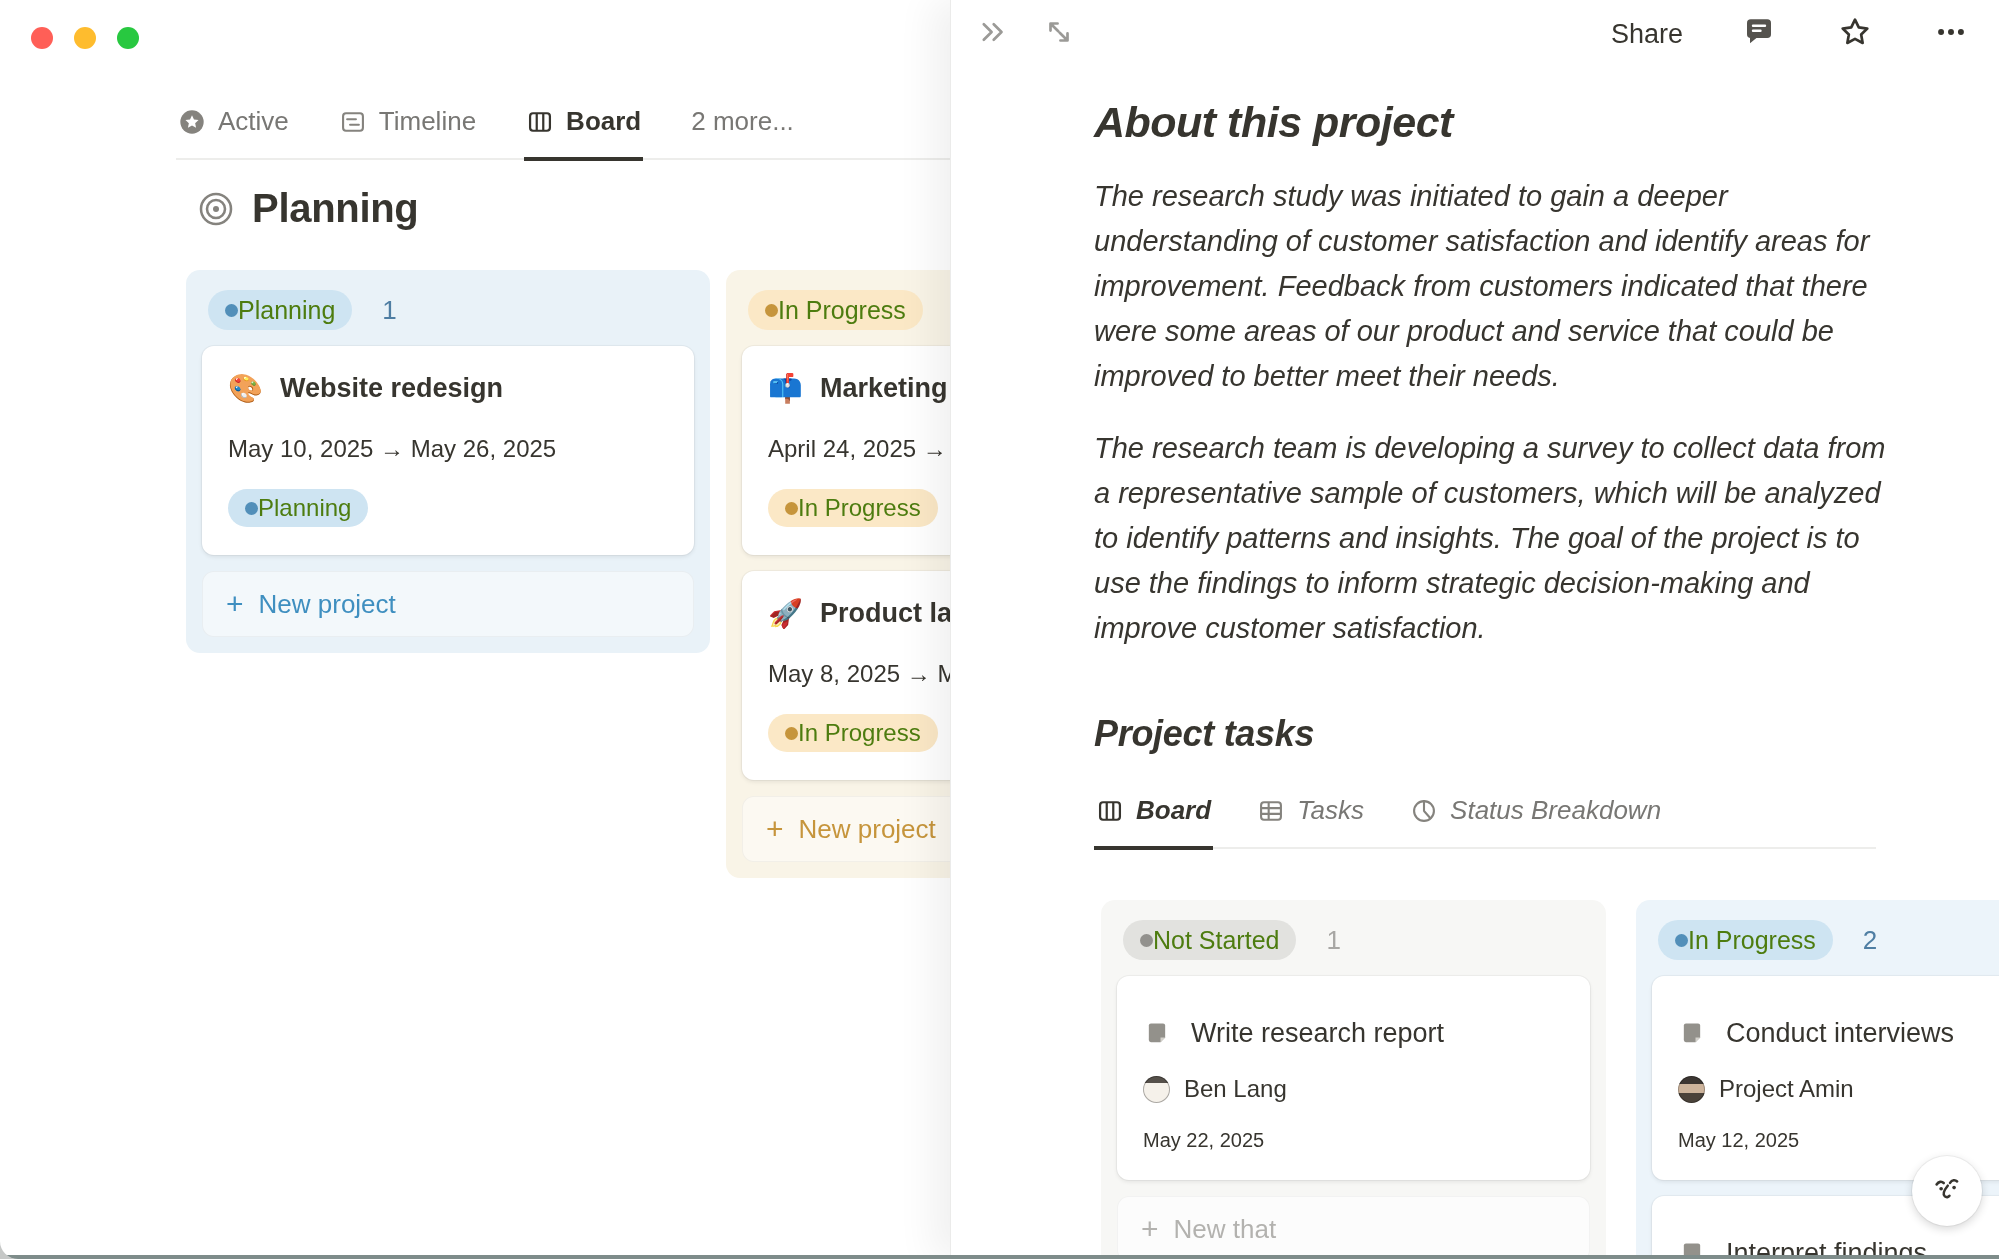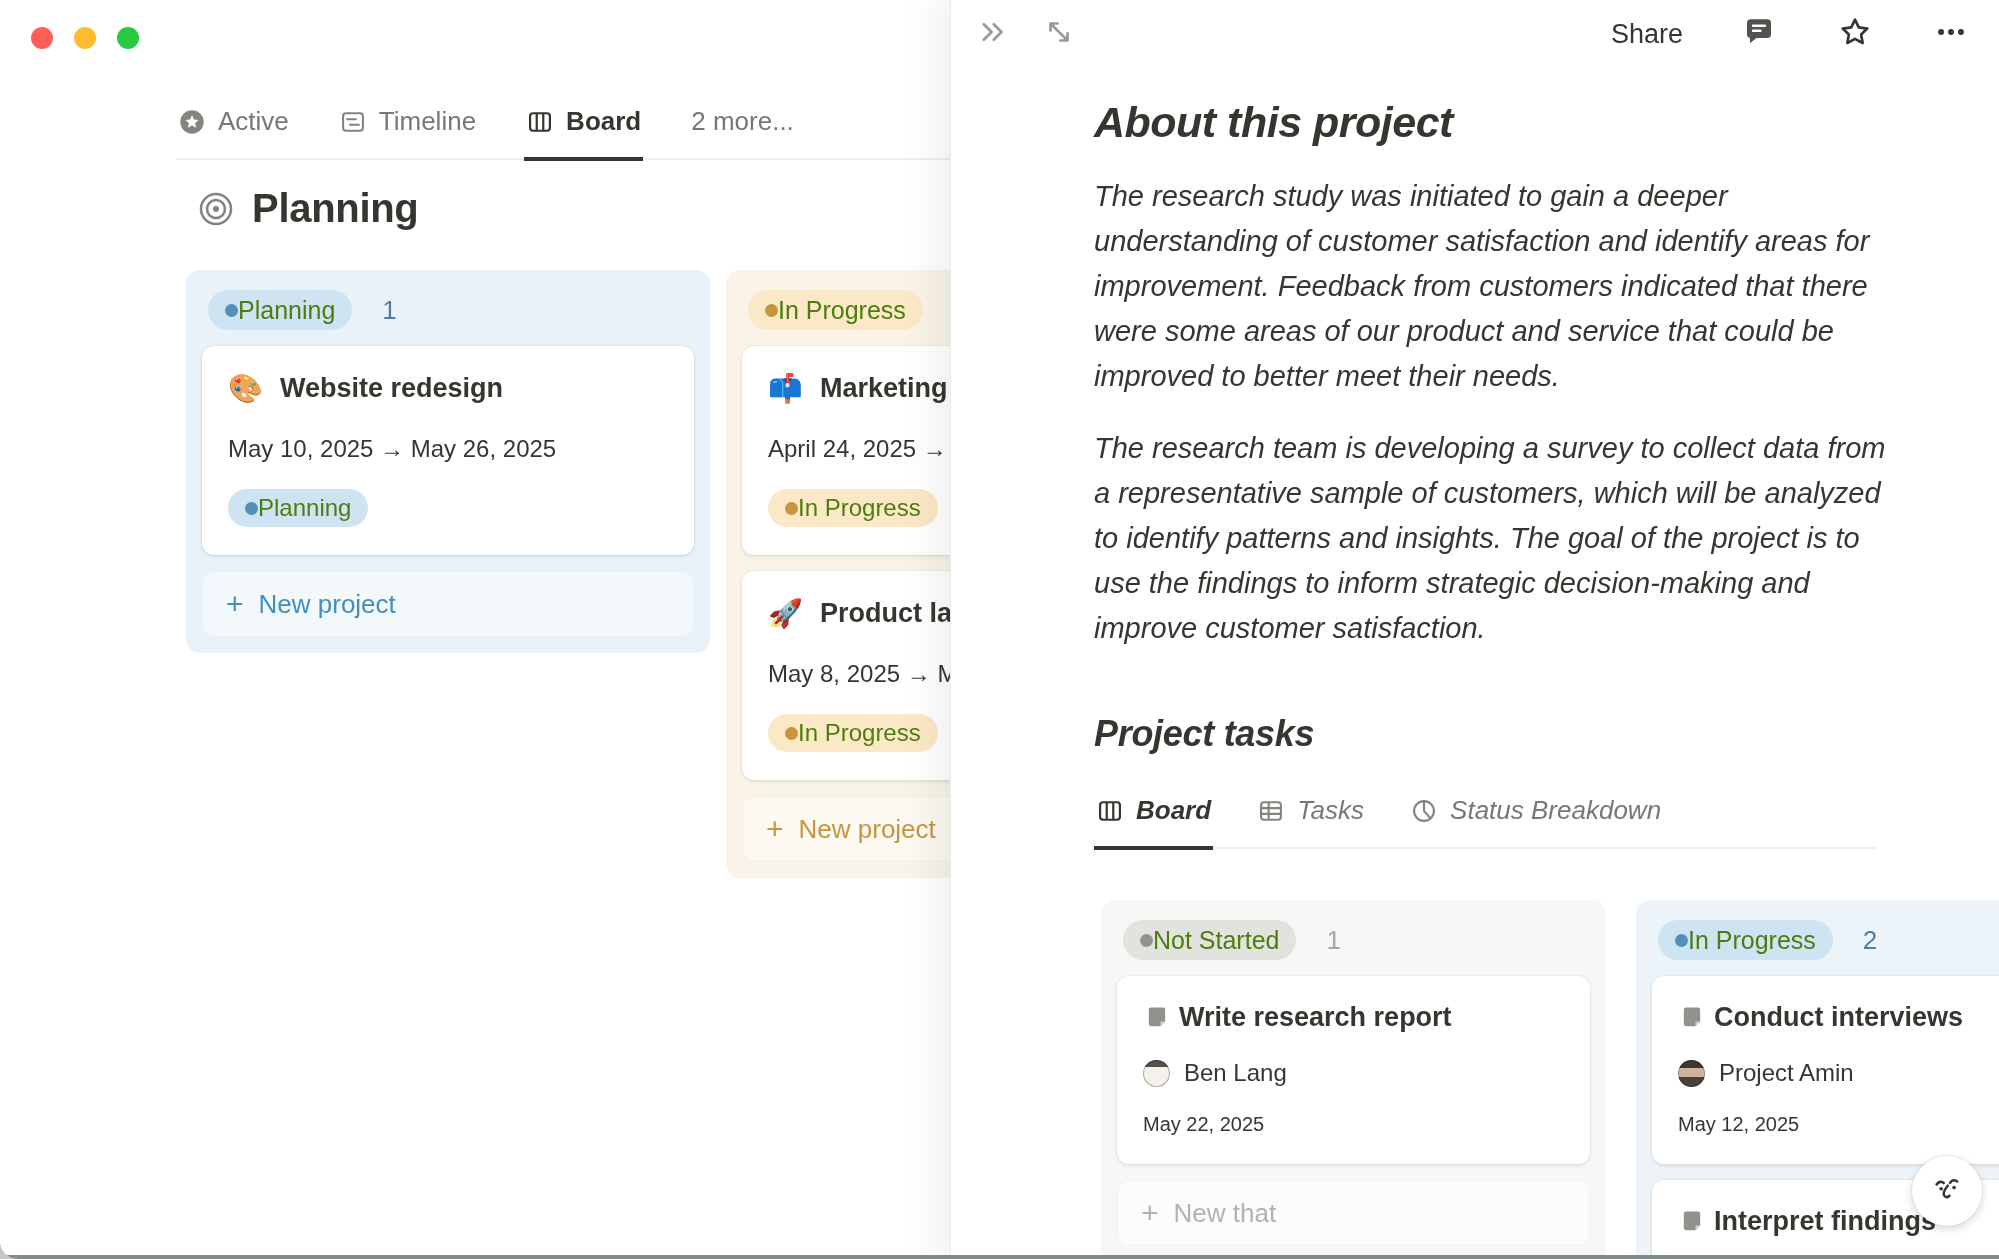--- a/index.html
+++ b/index.html
@@ -70,21 +70,21 @@
   .share-label{ font-size:27px; }
 
   .peek-content{ position:absolute; left:143px; top:0; width:792px;font-style:italic; }
   .about-h{ margin-top:98px; font-size:43px; font-weight:700; letter-spacing:-0.5px; }
   .para{ margin-top:27px; font-size:29px; line-height:45px; }
   .tasks-h{ margin-top:62px; font-size:36px; font-weight:700; letter-spacing:-0.3px; }
   .task-tabs{ margin-top:28px; width:782px; display:flex; gap:42px;
     border-bottom:2px solid #ededeb; font-size:26px; color:#787774; }
 
   .tasks-board{ position:absolute; left:150px; top:900px; display:flex; gap:30px; align-items:flex-start; width:1200px; }
-  .trow{ display:flex; align-items:center; gap:8px; font-size:27px; font-weight:700; white-space:nowrap; overflow:hidden; }
+  .trow{ display:flex; align-items:center; gap:20px; font-size:27px; font-weight:400; white-space:nowrap; overflow:hidden;margin-top:16px; }
   .assignee{ display:flex; align-items:center; gap:14px; margin-top:26px; font-size:24px; font-weight:400; }
   .tdate{ margin-top:26px; font-size:20px; }
   .avatar{ width:27px; height:27px; border-radius:50%; flex:0 0 auto; }
   .avatar-ben{ background:linear-gradient(180deg,#55504a 0%,#55504a 26%,#f5f1ea 26%);
     box-shadow:inset 0 0 0 1px rgba(0,0,0,.3); }
   .avatar-sohrab{ background:linear-gradient(180deg,#3c3632 0%,#3c3632 30%,#cdb49c 30%,#cdb49c 62%,#4a423a 62%);
     box-shadow:inset 0 0 0 1px rgba(0,0,0,.25); }
   .page-ic{ flex:0 0 auto; display:flex; }
 
   .ai-button{ position:absolute; left:1912px; top:1156px; width:70px; height:70px; border-radius:50%;

